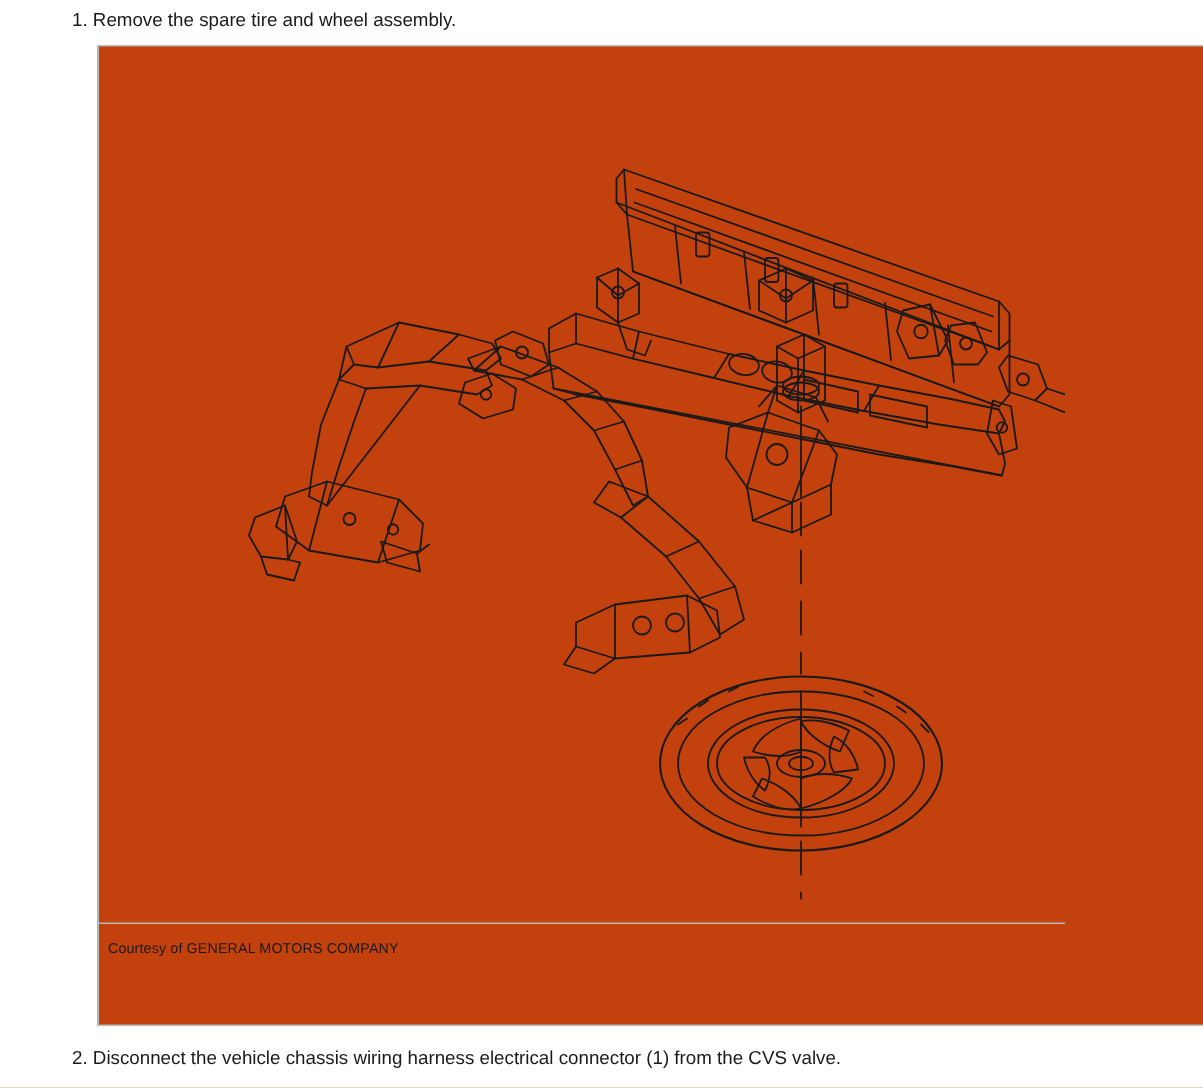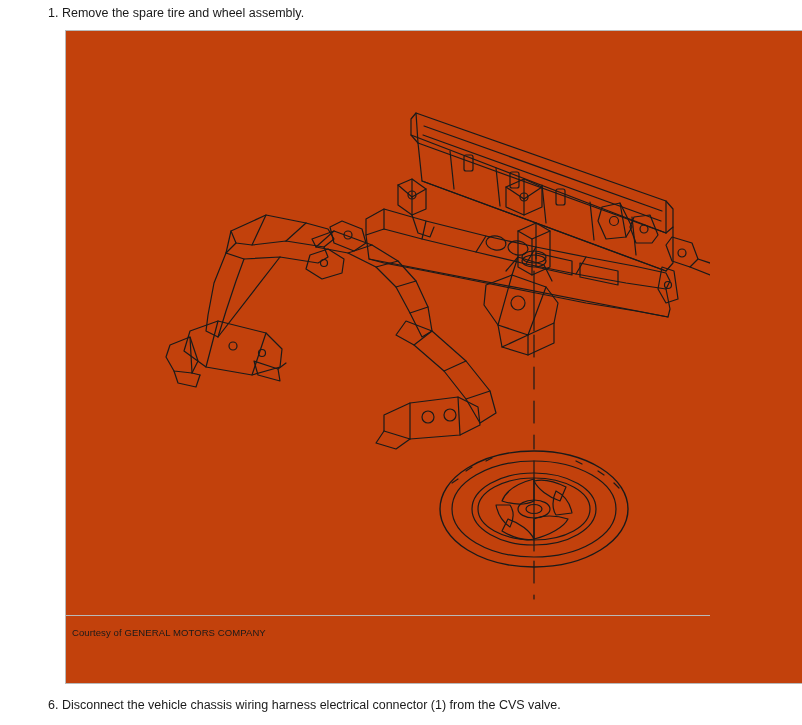--- a/index.html
+++ b/index.html
@@ -232,15 +232,15 @@
           <path d="M532,440 L538,444"></path>
           <path d="M548,452 L553,457"></path>
 
         </g>
       </svg>
     </div>
 
     <div class="figure-caption">Courtesy of GENERAL MOTORS COMPANY</div>
   </div>
 
-  <div class="step-line step-bottom">6.  Disconnect the vehicle chassis wiring harness electrical connector (1) from the CVS valve.</div>
+  <div class="step-line step-bottom">2.  Disconnect the vehicle chassis wiring harness electrical connector (1) from the CVS valve.</div>
 
 </div>
 
 </body></html>

